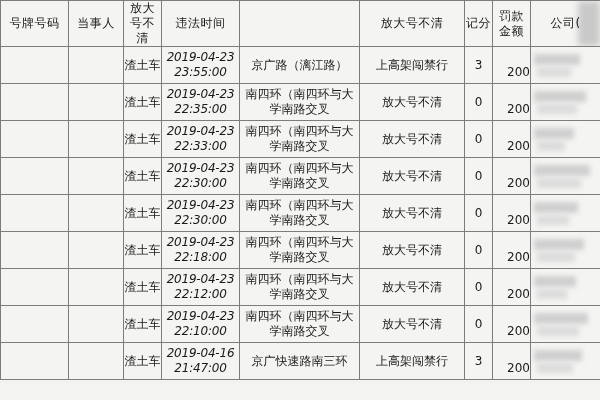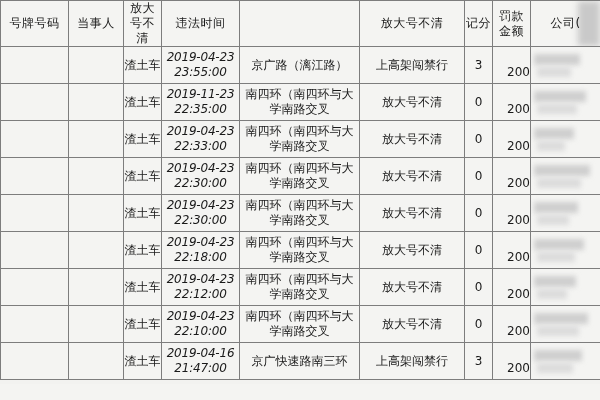--- a/index.html
+++ b/index.html
@@ -173,21 +173,21 @@
           </td>
         </tr>
         <tr>
           <td>
             <span class="redact"></span>
           </td>
           <td>
             <span class="redact"></span>
           </td>
           <td class="cell-vtype">渣土车</td>
-          <td class="cell-time">2019-11-23 22:35:00</td>
+          <td class="cell-time">2019-04-23 22:35:00</td>
           <td class="cell-place">南四环（南四环与大学南路交叉</td>
           <td class="cell-behav">放大号不清</td>
           <td class="cell-points">0</td>
           <td>
             <span class="fine-inner">200</span>
           </td>
           <td class="cell-company">
             <span class="blk rd-b" style="left:3px;top:7px;width:52px;height:11px;"></span>
             <span class="blk rd-d" style="left:6px;top:20px;width:40px;height:10px;"></span>
           </td>

